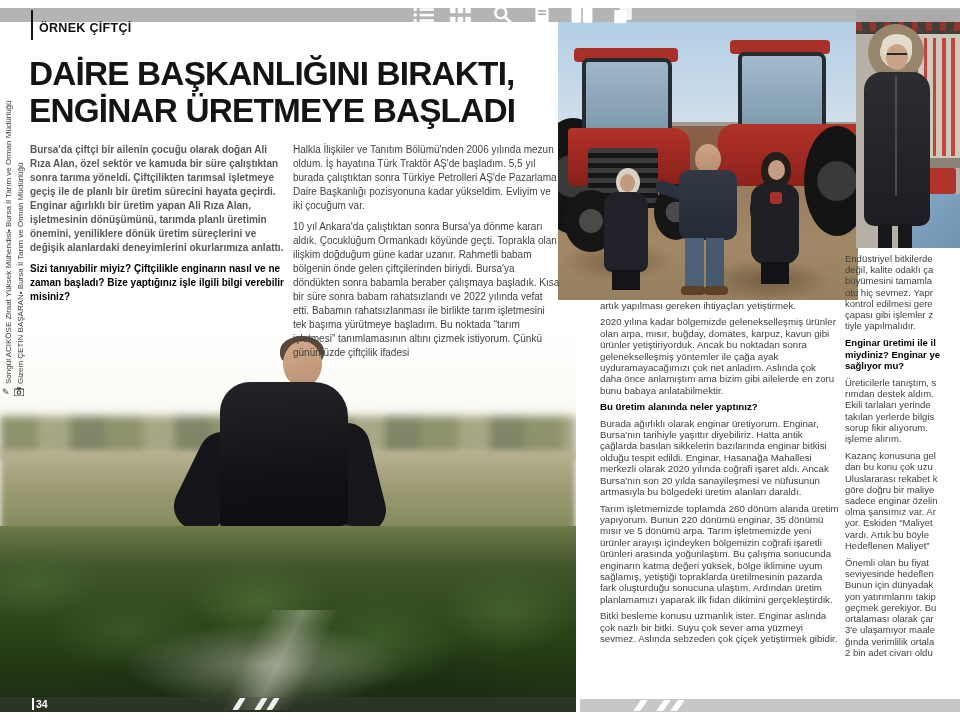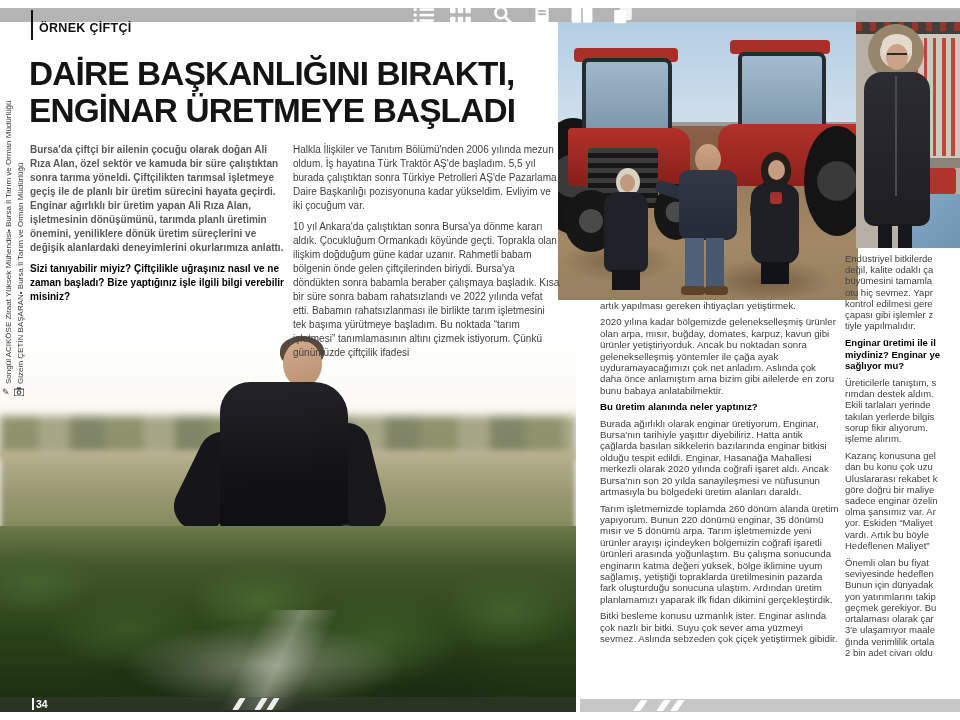--- a/index.html
+++ b/index.html
@@ -300,21 +300,21 @@
 <span class="credit-icon" style="left:14px;top:387px;">
   <svg width="10" height="9" viewBox="0 0 10 9">
       <rect x="0" y="2" width="10" height="7" rx="1.5" fill="none" stroke="#3a3a3a" stroke-width="1.2"></rect>
       <rect x="3" y="0.4" width="4" height="2" fill="#3a3a3a"></rect>
       <circle cx="5" cy="5.5" r="1.8" fill="none" stroke="#3a3a3a" stroke-width="1.1"></circle>
     </svg>
 </span>
 
 <div class="col col1 c12">
   <p class="p intro">Bursa'da çiftçi bir ailenin çocuğu olarak doğan Ali Rıza Alan, özel sektör ve kamuda bir süre çalıştıktan sonra tarıma yöneldi. Çiftçilikten tarımsal işletmeye geçiş ile de planlı bir üretim sürecini hayata geçirdi. Enginar ağırlıklı bir üretim yapan Ali Rıza Alan, işletmesinin dönüşümünü, tarımda planlı üretimin önemini, yeniliklere dönük üretim süreçlerini ve değişik alanlardaki deneyimlerini okurlarımıza anlattı.</p>
-  <p class="p q">Sizi tanıyabilir miyiz? Çiftçilikle uğraşınız nasıl ve ne zaman başladı?  Bize yaptığınız işle ilgili bilgi verebilir misiniz?</p>
+  <p class="p q">Sizi tanıyabilir miyiz? Çiftçilikle enginarın nasıl ve ne zaman başladı?  Bize yaptığınız işle ilgili bilgi verebilir misiniz?</p>
 </div>
 
 <div class="col col2 c12">
   <p class="p">Halkla İlişkiler ve Tanıtım Bölümü'nden 2006 yılında mezun oldum. İş hayatına Türk Traktör AŞ'de başladım. 5,5 yıl burada çalıştıktan sonra Türkiye Petrolleri AŞ'de Pazarlama Daire Başkanlığı pozisyonuna kadar yükseldim. Evliyim ve iki çocuğum var.</p>
   <p class="p">10 yıl Ankara'da çalıştıktan sonra Bursa'ya dönme kararı aldık. Çocukluğum Ormankadı köyünde geçti. Toprakla olan ilişkim doğduğum güne kadar uzanır. Rahmetli babam bölgenin önde gelen çiftçilerinden biriydi. Bursa'ya döndükten sonra babamla beraber çalışmaya başladık. Kısa bir süre sonra babam rahatsızlandı ve 2022 yılında vefat etti. Babamın rahatsızlanması ile birlikte tarım işletmesini tek başıma yürütmeye başladım. Bu noktada “tarım işletmesi” tanımlamasının altını çizmek istiyorum. Çünkü günümüzde çiftçilik ifadesi</p>
 </div>
 
 <div class="col col3">
   <p class="p">artık yapılması gereken ihtiyaçları yetiştirmek.</p>
   <p class="p">2020 yılına kadar bölgemizde gelenekselleşmiş ürünler olan arpa, mısır, buğday, domates, karpuz, kavun gibi ürünler yetiştiriyorduk. Ancak bu noktadan sonra gelenekselleşmiş yöntemler ile çağa ayak uyduramayacağımızı çok net anladım. Aslında çok daha önce anlamıştım ama bizim gibi ailelerde en zoru bunu babaya anlatabilmektir.</p>

